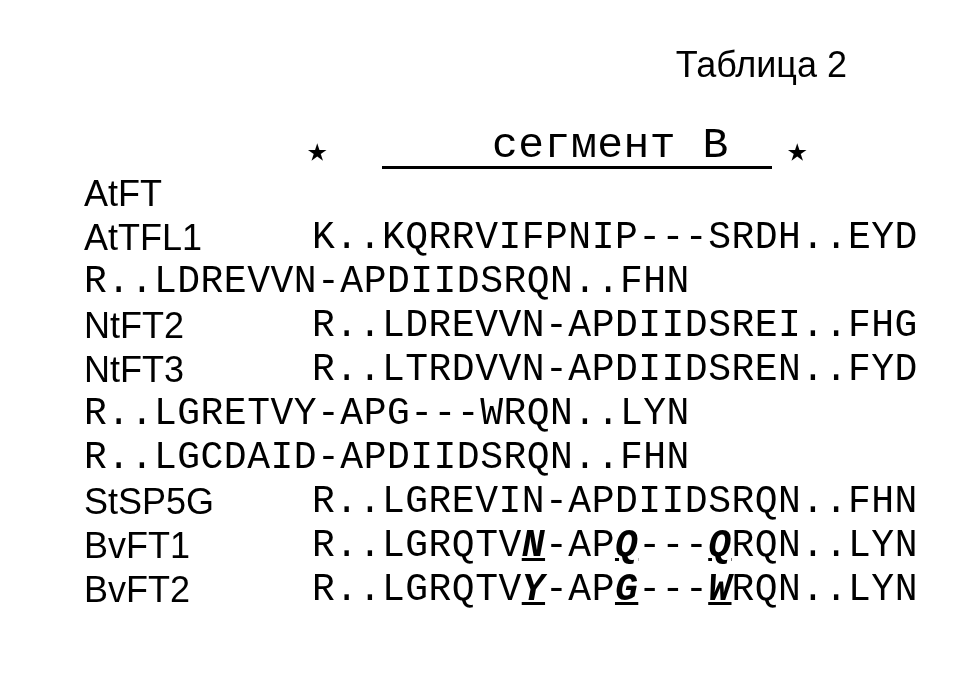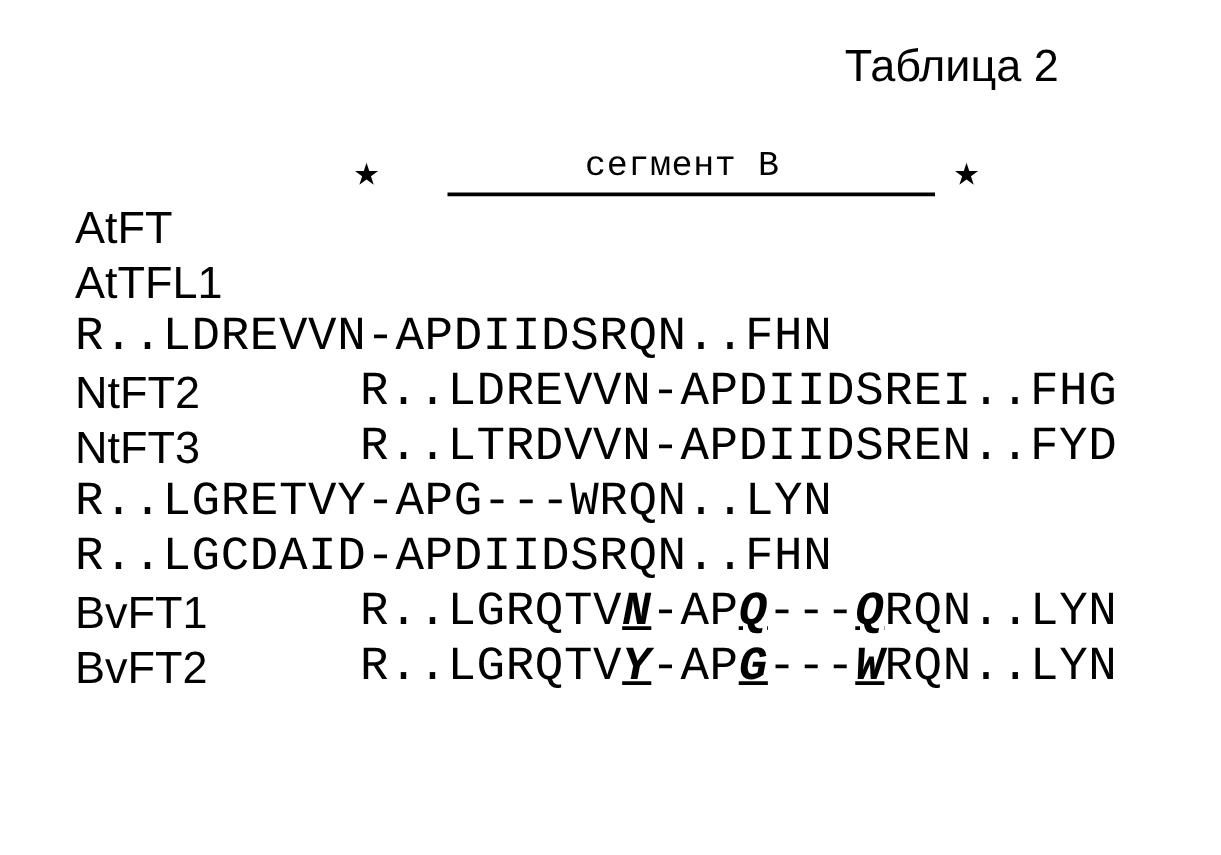--- a/index.html
+++ b/index.html
@@ -5,22 +5,23 @@
     body {
       margin: 0;
       padding: 0;
       background: #fff;
       font-family: Arial, sans-serif;
       width: 977px;
       height: 684px;
       position: relative;
     }
     .container {
-      padding-top: 32px;
+      padding-top: 44px;
       padding-left: 60px;
+      margin-left: 24px;
     }
     .title {
       text-align: right;
       font-size: 36px;
       padding-right: 130px;
       margin-bottom: 40px;
     }
     .alignment {
       display: flex;
       flex-direction: column;
@@ -48,21 +49,21 @@
     }
     .row {
       display: flex;
       height: 44px;
     }
     .star {
       font-size: 34px;
       position: absolute;
     }
     .segment-label {
-      font-size: 28px;
+      font-size: 43px;
       position: absolute;
       text-align: right;
     }
     .segment-line {
       position: absolute;
       border-top: 3px solid #000;
     }
     .italic {
       font-style: italic;
       font-weight: bold;
@@ -84,38 +85,43 @@
         <span class="segment-line" style="left:70px; top:40px; width:390px;"></span>
         <span class="star" style="left:475px; top:4px;">★</span>
       </div>
     </div>
 
     <div class="row">
       <div class="label-col">AtFT</div>
     </div>
     <div class="row">
       <div class="label-col">AtTFL1</div>
+      <div class="seq-col">K..KQRRVIFPNIP---SRDH..EYD</div>
     </div>
     <div class="row">
       <div class="seq-col">R..LDREVVN-APDIIDSRQN..FHN</div>
     </div>
     <div class="row">
       <div class="label-col">NtFT2</div>
       <div class="seq-col">R..LDREVVN-APDIIDSREI..FHG</div>
     </div>
     <div class="row">
       <div class="label-col">NtFT3</div>
       <div class="seq-col">R..LTRDVVN-APDIIDSREN..FYD</div>
     </div>
     <div class="row">
       <div class="seq-col">R..LGRETVY-APG---WRQN..LYN</div>
     </div>
     <div class="row">
       <div class="seq-col">R..LGCDAID-APDIIDSRQN..FHN</div>
     </div>
+    <div class="row">
+      <div class="label-col">StSP5G</div>
+      <div class="seq-col">R..LGREVIN-APDIIDSRQN..FHN</div>
+    </div>
 
     <div class="row">
       <div class="label-col">BvFT1</div>
       <div class="seq-col"><span>R..LGRQTV</span><span class="italic">N</span><span>-AP</span><span class="italic">Q</span><span>---</span><span class="italic">Q</span><span>RQN..LYN</span></div>
     </div>
 
     <div class="row">
       <div class="label-col">BvFT2</div>
       <div class="seq-col"><span>R..LGRQTV</span><span class="italic">Y</span><span>-AP</span><span class="italic">G</span><span>---</span><span class="italic">W</span><span>RQN..LYN</span></div>
     </div>

